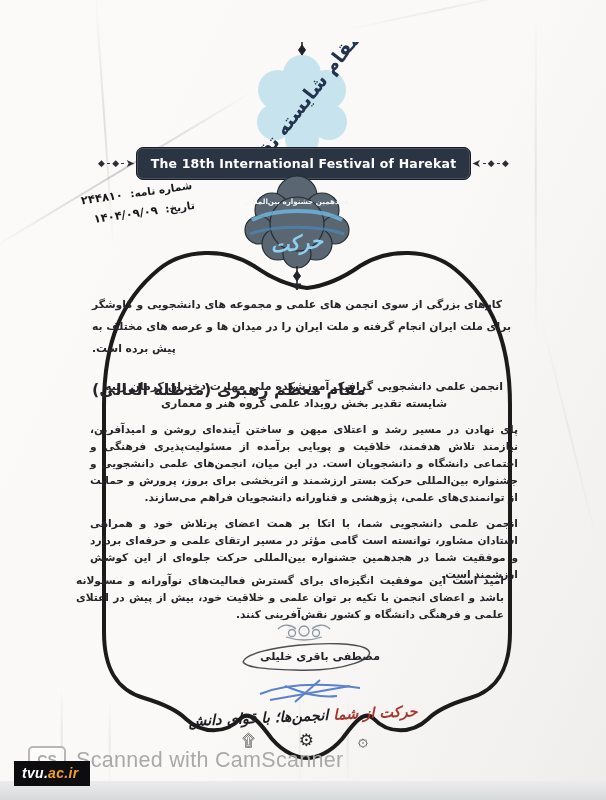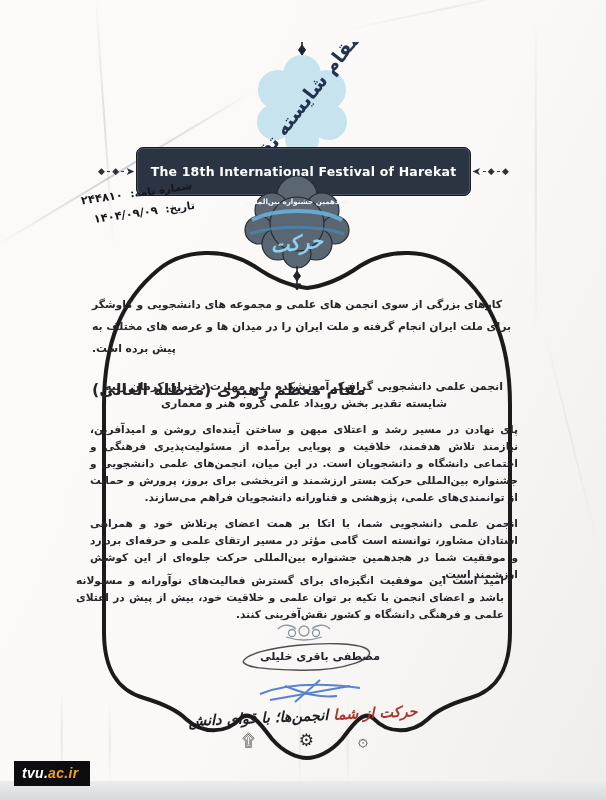--- a/index.html
+++ b/index.html
@@ -13,21 +13,21 @@
   .crease{position:absolute;height:1.5px;transform-origin:left center;
     background:linear-gradient(to right,rgba(110,112,118,0),rgba(110,112,118,.55),rgba(110,112,118,0));}
   
   .banner-row{display:flex;align-items:center;z-index:4;}
   .orn-line{height:1.5px;background:#33353a;flex:1;}
   .orn-glyph{color:#2c2f36;font-size:9px;line-height:1;margin:0 2px;}
   .orn-arrow{color:#2c2f36;font-size:11px;line-height:1;margin:0 1px;}
   .mirror{transform:scaleX(-1);}
   .banner-box{background:#2b3442;border:1.5px solid #171c25;border-radius:7px;
     color:#fff;font-size:12.5px;font-weight:bold;letter-spacing:.2px;
-    padding:16px 14px;white-space:nowrap;box-shadow:0 0 0 1px #4a5260 inset;}
+    padding:8px 14px;white-space:nowrap;box-shadow:0 0 0 1px #4a5260 inset;}
   
   .meta{direction:rtl;text-align:right;transform:rotate(-8deg);z-index:5;}
   .meta-row{font-size:10.5px;font-weight:bold;color:#17181c;line-height:20px;white-space:nowrap;}
   .meta-row .val{font-size:11.5px;margin-right:4px;letter-spacing:.5px;}
   .para{direction:rtl;text-align:justify;font-size:10.6px;font-weight:bold;
     line-height:17px;color:#26262a;z-index:3;}
   .center{text-align:center;}
   .quote{font-size:10.8px;line-height:22px;}
   .attribution{font-size:16px;margin-top:19px;}
   .award{font-size:11px;line-height:17px;}
@@ -198,18 +198,22 @@
   </div>
 
   <div class="abs emblems" style="left:242px;top:732px;width:126px;">
     <span class="emblem">۩</span>
     <span class="emblem">⚙</span>
     <span class="emblem">۞</span>
   </div>
 
   <div class="abs bottom-band"></div>
 
+  <div class="abs watermark" style="left:28px;top:746px;">
+    <div class="cs-box">CS</div>
+    <div class="wm-text">Scanned with CamScanner</div>
+  </div>
 
   <div class="abs tvu-badge" style="left:0;top:761px;">
     <span>tvu.</span><span class="org">ac.ir</span>
   </div>
 
 </div>
 
 </body></html>

